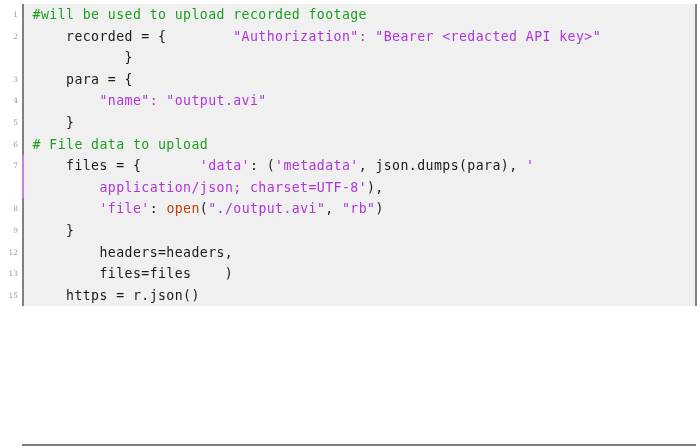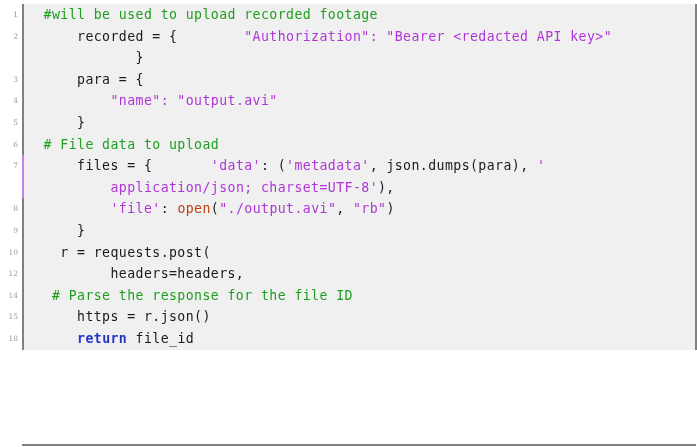--- a/index.html
+++ b/index.html
@@ -65,21 +65,21 @@
   .code {
     flex: 1;
     background: #f0f0f0;
     line-height: 21.6px;
     height: 21.6px;
     font-family: "DejaVu Sans Mono", monospace;
     font-size: 13.2px;
     letter-spacing: 0.42px;
     white-space: pre;
     color: #1a1a1a;
-    padding-left: 20px;
+    padding-left: 9px;
     box-sizing: border-box;
     overflow: hidden;
   }
 
   
   .frame-right {
     width: 1.6px;
     min-width: 1.6px;
     background: #808080;
     align-self: stretch;
@@ -179,49 +179,35 @@
         <div class="frame-right"></div>
       </div>
       <div class="row">
         <div class="lineno">9</div>
         <div class="gutter-gap"></div>
         <div class="frame"></div>
         <div class="code"><span class="pl">    }</span></div>
         <div class="frame-right"></div>
       </div>
       <div class="row">
-        <div class="lineno">10</div>
-        <div class="gutter-gap"></div>
-        <div class="frame"></div>
-        <div class="code"><span class="pl">  r = requests.post(</span></div>
-        <div class="frame-right"></div>
-      </div>
-      <div class="row">
         <div class="lineno">12</div>
         <div class="gutter-gap"></div>
         <div class="frame"></div>
         <div class="code"><span class="pl">        headers=headers,</span></div>
         <div class="frame-right"></div>
       </div>
       <div class="row">
-        <div class="lineno">14</div>
-        <div class="gutter-gap"></div>
-        <div class="frame"></div>
-        <div class="code"><span class="cm"> # Parse the response for the file ID</span></div>
+        <div class="lineno">13</div>
+        <div class="gutter-gap"></div>
+        <div class="frame"></div>
+        <div class="code"><span class="pl">        files=files    )</span></div>
         <div class="frame-right"></div>
       </div>
       <div class="row">
         <div class="lineno">15</div>
         <div class="gutter-gap"></div>
         <div class="frame"></div>
         <div class="code"><span class="pl">    https = r.json()</span></div>
-        <div class="frame-right"></div>
-      </div>
-      <div class="row">
-        <div class="lineno">18</div>
-        <div class="gutter-gap"></div>
-        <div class="frame"></div>
-        <div class="code"><span class="pl">    </span><span class="kw">return</span><span class="pl"> file_id</span></div>
         <div class="frame-right"></div>
       </div>
     </div>
   <div class="bottom-rule"></div>
 </div>
 
 </body></html>

